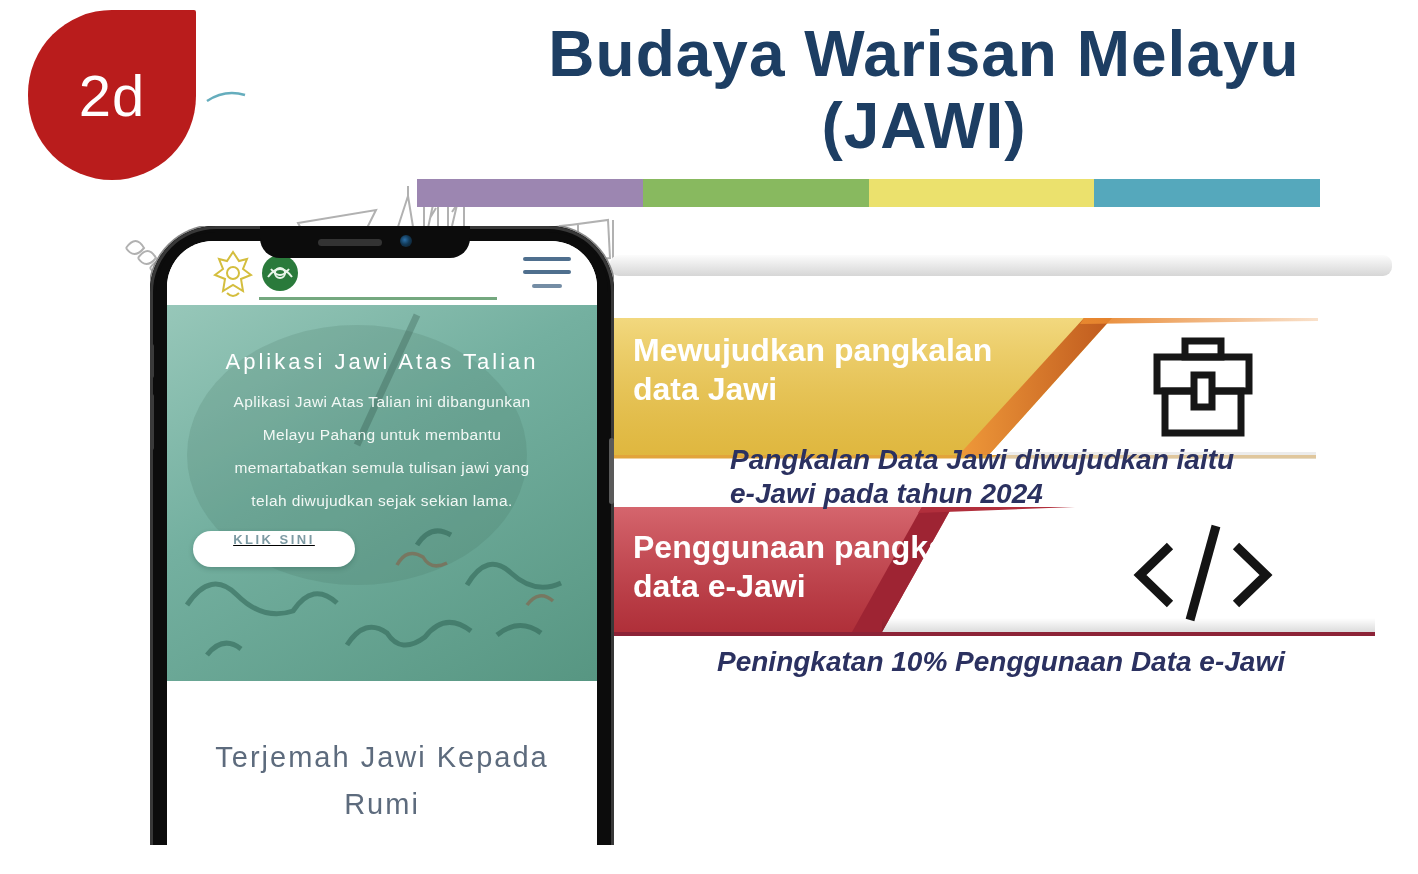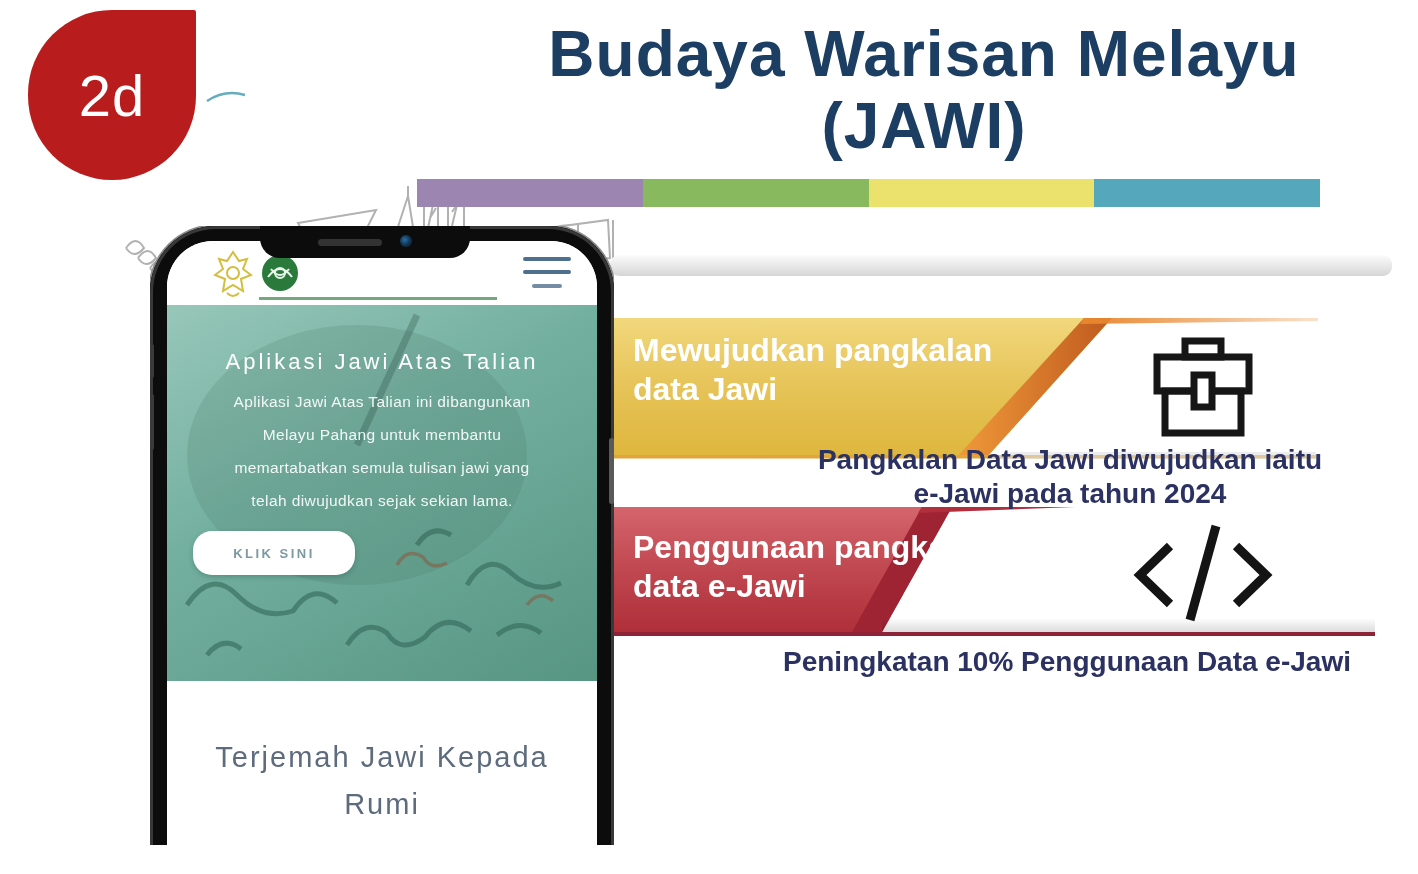--- a/index.html
+++ b/index.html
@@ -21,21 +21,21 @@
   .accent-bar .seg{flex:1;}
 
   
   .doodles{position:absolute;left:108px;top:178px;z-index:2;}
   .swoosh{position:absolute;left:205px;top:88px;z-index:2;}
 
   
   .info-svg{position:absolute;left:600px;top:250px;z-index:10;}
   .ribbon-label{position:absolute;z-index:20;color:#fff;font-weight:bold;font-size:32px;line-height:39px;}
   .ribbon-label .rl{display:block;}
-  .caption{position:absolute;z-index:20;text-align:center;font-weight:bold;}
+  .caption{position:absolute;z-index:20;font-weight:bold;font-style:italic;}
   .caption .cl{display:block;}
   .caption1{left:730px;top:443px;width:680px;font-size:28px;line-height:34px;}
   .caption2{left:717px;top:645px;width:700px;font-size:28px;line-height:34px;}
   .icon-abs{position:absolute;z-index:20;}
 
   
   .phone-wrap{position:absolute;left:150px;top:226px;width:464px;height:619px;overflow:hidden;z-index:40;}
   .phone-body{position:absolute;left:0;top:0;width:464px;height:700px;background:#0c0c0c;
               border-radius:66px 66px 0 0;box-shadow:inset 0 0 0 3px #383838, inset 0 0 0 6px #0c0c0c, 0 0 0 2px #8a8a8a;}
   .side-btn-r{position:absolute;left:459px;top:212px;width:5px;height:66px;background:#5a5a5a;border-radius:3px;}
@@ -56,23 +56,23 @@
   .hamburger .hl{height:4px;background:#4f6f8e;border-radius:2px;margin-bottom:9px;}
   .hamburger .ht{width:30px;height:4px;background:#51708f;opacity:.8;margin:10px auto 0 auto;border-radius:2px;}
   .hero{position:relative;height:376px;overflow:hidden;
         background:linear-gradient(150deg,#97c7b9 0%,#74b0a0 40%,#579682 100%);}
   .hero-art{position:absolute;left:0;top:0;}
   .hero-heading{position:relative;margin-top:44px;text-align:center;color:#fff;
                 font-size:22px;font-weight:500;letter-spacing:3px;z-index:2;}
   .hero-body{position:relative;margin:10px auto 4px auto;width:400px;text-align:center;color:#f2f8f5;
              font-size:15.5px;line-height:33px;letter-spacing:.4px;z-index:2;}
   .hero-body span{display:block;}
-  .cta{position:relative;display:flex;align-items:center;justify-content:center;margin:14px 0 0 26px;
-       width:162px;height:44px;background:#fff;border-radius:19px;z-index:2;border:none;
-       box-shadow:0 2px 5px rgba(20,60,50,.25);}
+  .cta{position:relative;display:flex;align-items:flex-start;justify-content:center;margin:14px 0 0 26px;
+       width:162px;height:36px;background:#fff;border-radius:19px;z-index:2;border:none;
+       box-shadow:0 2px 5px rgba(20,60,50,.25);text-decoration:underline;}
   .cta span{color:#7d9aa3;font-size:13px;font-weight:bold;letter-spacing:2.5px;}
   .app-section{position:relative;height:230px;background:#fff;text-align:center;}
   .app-section .s1{padding-top:60px;font-size:29px;color:#5d6b7d;letter-spacing:2px;}
   .app-section .s2{margin-top:14px;font-size:29px;color:#5d6b7d;letter-spacing:2px;}
 </style>
 </head>
 <body>
 
 <div class="stage">
 

